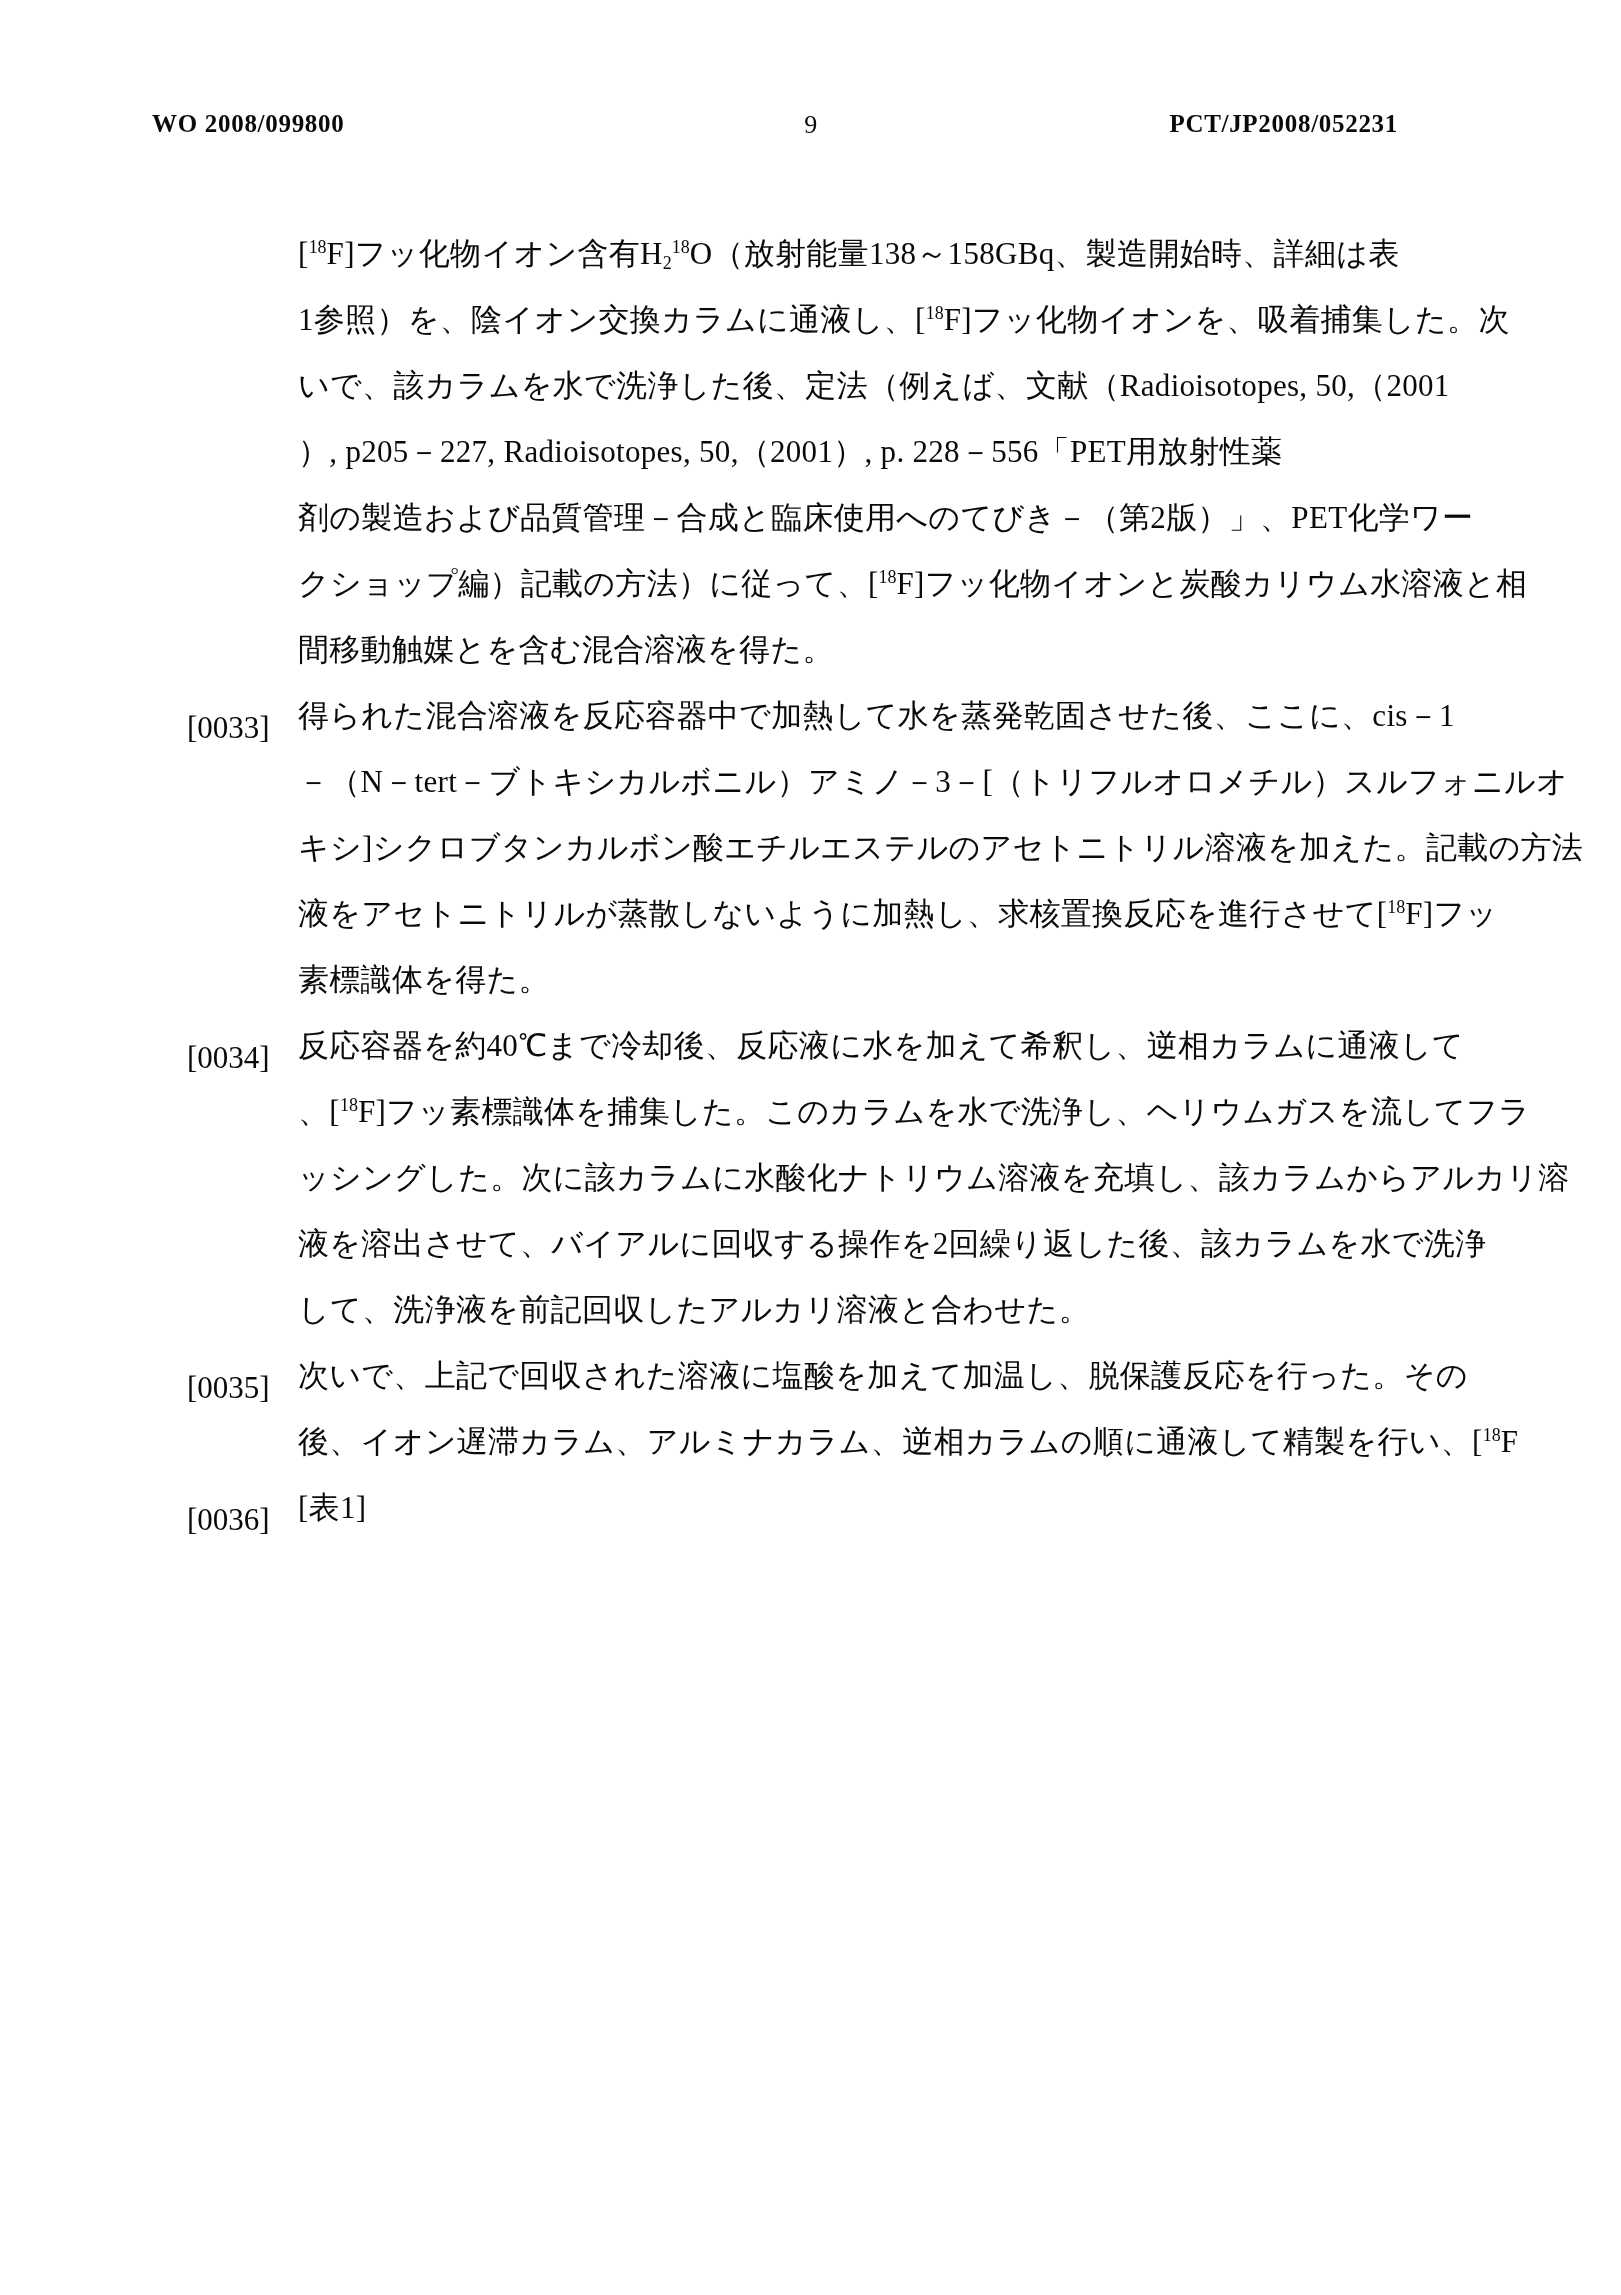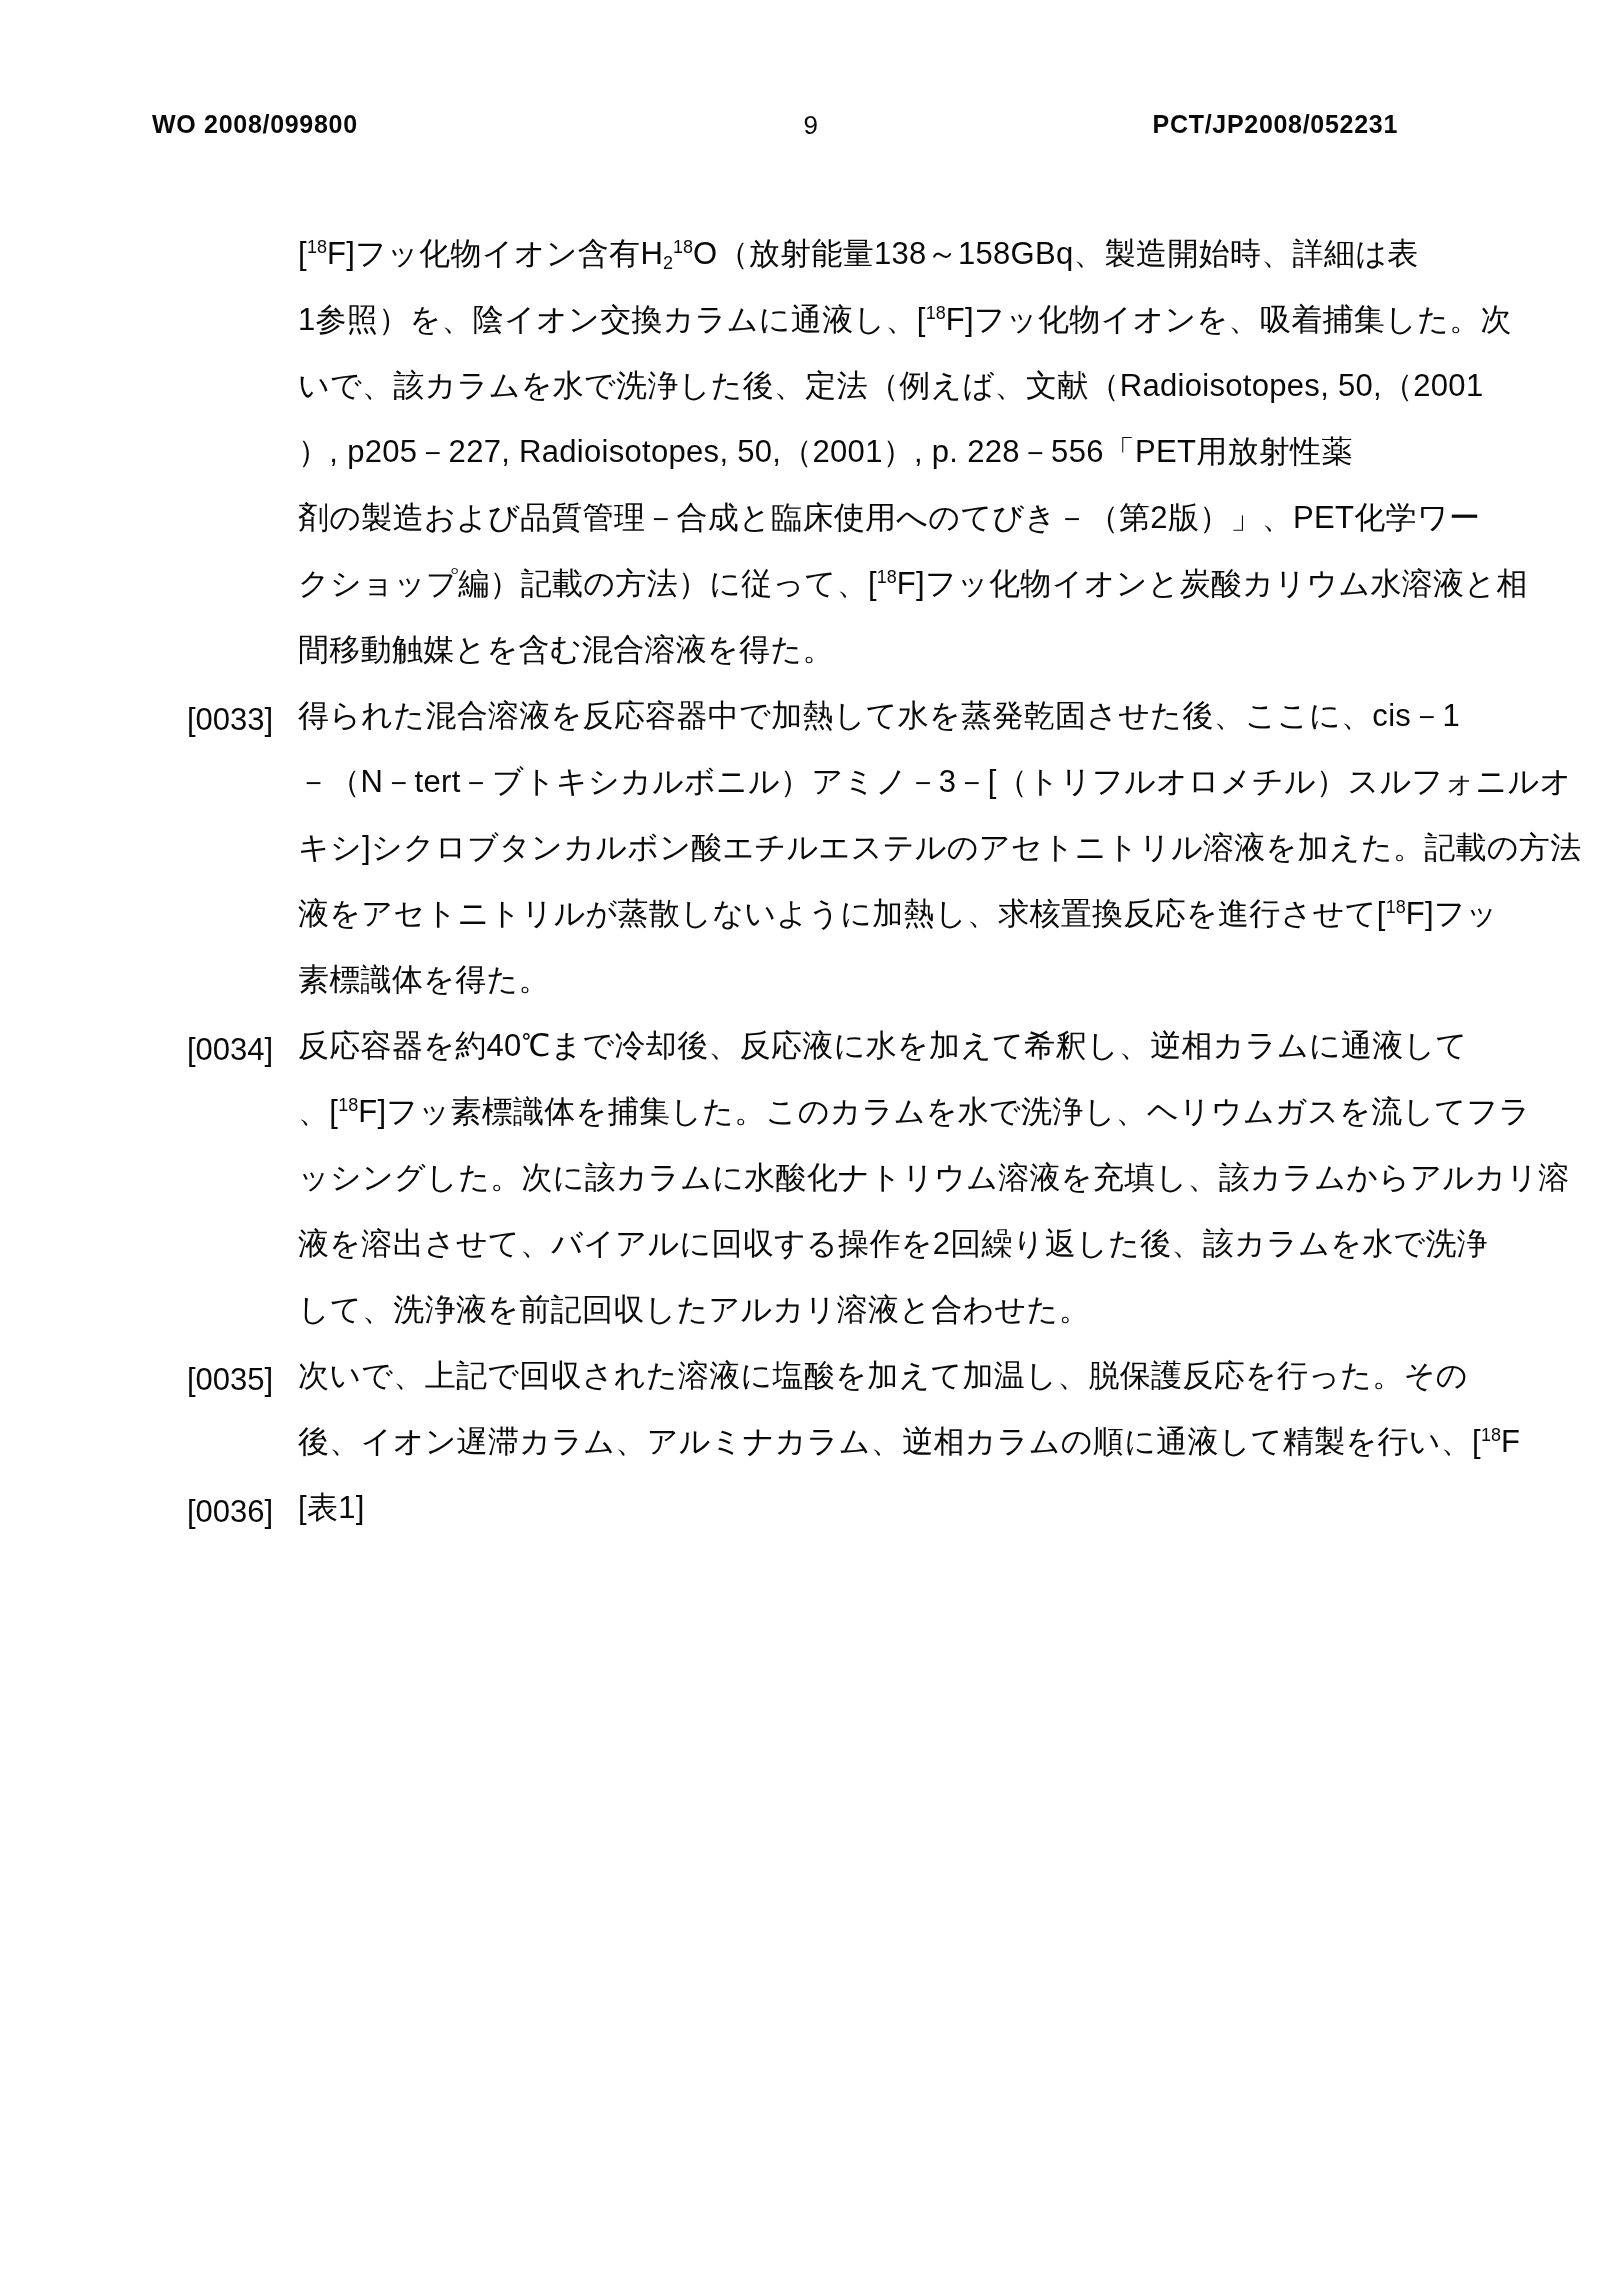--- a/index.html
+++ b/index.html
@@ -7,21 +7,21 @@
     padding: 0;
     background: #e8e8e8;
   }
   .page {
     position: relative;
     width: 1622px;
     height: 2295px;
     margin: 0 auto;
     background: #ffffff;
     color: #0a0a0a;
-    font-family: Liberation Sans, sans-serif;
+    font-family: Liberation Serif, serif;
     overflow: hidden;
   }
   
   .header-item {
     position: absolute;
     top: 110px;
     font-size: 25px;
     font-weight: bold;
     letter-spacing: 0.7px;
     white-space: nowrap;
@@ -40,21 +40,21 @@
     top: 221px;
     left: 298px;
     right: 172px;
     font-size: 31px;
     line-height: 66px;
   }
   .paragraph { position: relative; }
   .para-num {
     position: absolute;
     left: -111px;
-    top: 4px;
+    top: 12px;
     white-space: nowrap;
   }
   .line {
     white-space: nowrap;
     letter-spacing: 0.3px;
   }
   .line sup {
     font-size: 58%;
     line-height: 0;
     vertical-align: 0.62em;

